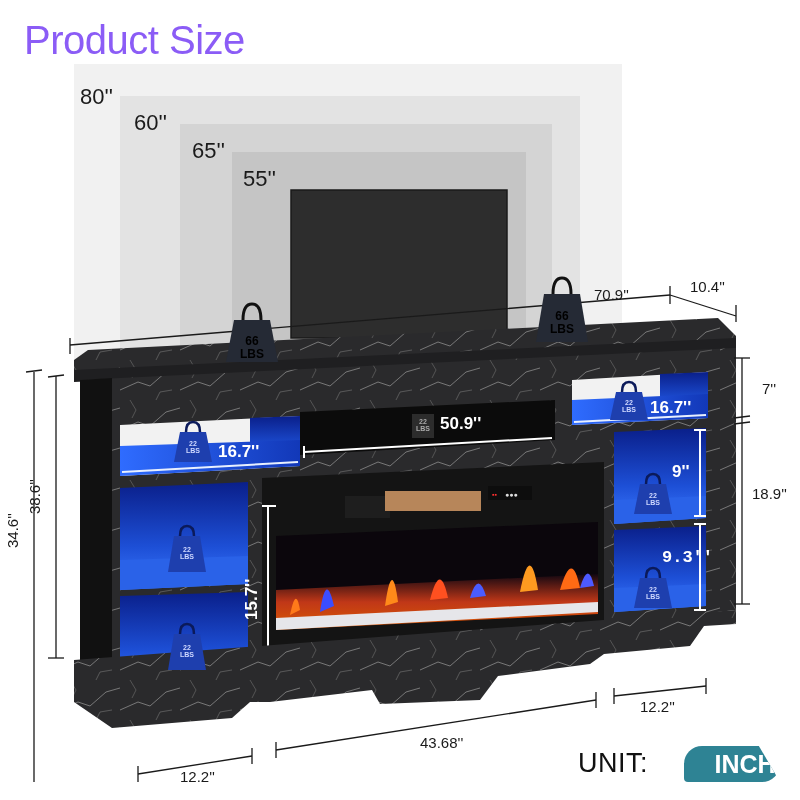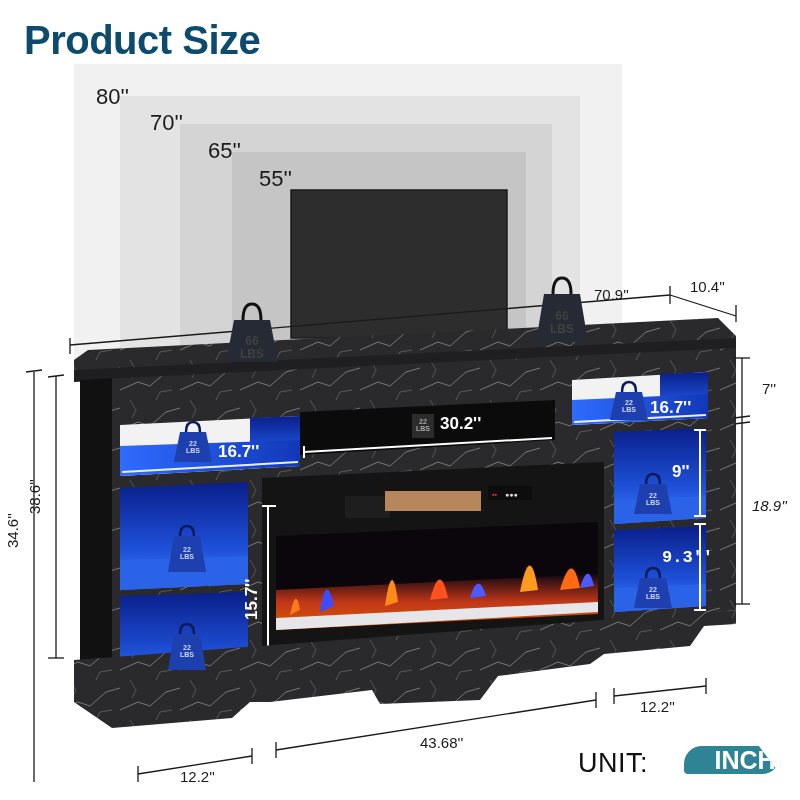--- a/index.html
+++ b/index.html
@@ -1,42 +1,42 @@
 <!DOCTYPE html>
 <html><head>
   <meta charset="utf-8">
   <style>
     * { box-sizing: border-box; margin: 0; padding: 0; }
     html, body { width: 800px; height: 800px; background: #ffffff; overflow: hidden; }
     body { position: relative; font-family: "Liberation Sans", "DejaVu Sans", sans-serif; color: #111; }
     .abs { position: absolute; }
-    .title { left: 24px; top: 18px; font-size: 40px; font-weight: 700; letter-spacing: -0.5px; color: #0c4a6e; }
+    .title { left: 24px; top: 18px; font-size: 40px; font-weight: 400; letter-spacing: -0.5px; color: #8b5cf6; }
     .tvsize { position: absolute; }
-    .tvsize-label { position: absolute; font-size: 22px; color: #1a1a1a; margin-left: 16px; }
+    .tvsize-label { position: absolute; font-size: 22px; color: #1a1a1a; }
     .dim { position: absolute; font-size: 15px; font-weight: 400; color: #1a1a1a; white-space: nowrap; }
     .dim-white { position: absolute; font-size: 17px; font-weight: 700; color: #ffffff; white-space: nowrap; }
     svg { position: absolute; left: 0; top: 0; }
     .unit-label { left: 578px; top: 748px; font-size: 27px; color: #111; letter-spacing: 0.5px; }
-    .unit-badge { left: 684px; top: 746px; width: 96px; height: 28px; background: #2e8394;
+    .unit-badge { left: 684px; top: 746px; width: 96px; height: 36px; background: #2e8394;
       border-radius: 18px 4px 18px 4px; clip-path: polygon(8% 0, 78% 0, 100% 100%, 0 100%, 0 30%);
       color: #fff; font-size: 25px; font-weight: 700; display: flex; align-items: center; justify-content: center; padding-right: 8px; padding-left: 34px; }
-    .weight-text { position: absolute; font-weight: 700; color: #404040; text-align: center; line-height: 1.05; }
+    .weight-text { position: absolute; font-weight: 700; color: #000000; text-align: center; line-height: 1.05; }
   </style>
 </head>
 <body>
 
 <div class="abs title">Product Size</div>
 
 <div class="tvsize" style="left:74px; top:64px; width:548px; height:300px; background:#f1f1f1;"></div>
 <div class="tvsize" style="left:120px; top:96px; width:460px; height:268px; background:#e3e3e3;"></div>
 <div class="tvsize" style="left:180px; top:124px; width:372px; height:240px; background:#d4d4d4;"></div>
 <div class="tvsize" style="left:232px; top:152px; width:294px; height:212px; background:#c5c5c5;"></div>
 
 <div class="tvsize-label" style="left:80px; top:84px;">80''</div>
-<div class="tvsize-label" style="left:134px; top:110px;">70''</div>
+<div class="tvsize-label" style="left:134px; top:110px;">60''</div>
 <div class="tvsize-label" style="left:192px; top:138px;">65''</div>
 <div class="tvsize-label" style="left:243px; top:166px;text-align:center;">55''</div>
 
 <svg width="800" height="800" viewBox="0 0 800 800">
   <defs>
     <linearGradient id="blueGlow" x1="0" y1="0" x2="0" y2="1">
       <stop offset="0" stop-color="#0a1f8a"></stop>
       <stop offset="0.6" stop-color="#1d4fd6"></stop>
       <stop offset="1" stop-color="#3a78ff"></stop>
     </linearGradient>
@@ -231,28 +231,28 @@
 </div>
 <div class="weight-text" style="left:640px; top:586px; width:26px; font-size:7px; color:#cfd8ff;">
   <span>22</span><br>
   <span>LBS</span>
 </div>
 
 <div class="dim" style="left:594px; top:278px;margin-top:8px;">70.9''</div>
 <div class="dim" style="left:690px; top:278px;">10.4''</div>
 
 <div class="dim" style="left:762px; top:380px;">7''</div>
-<div class="dim" style="left:752px; top:497px;font-style:italic;">18.9''</div>
+<div class="dim" style="left:752px; top:485px;">18.9''</div>
 
 <div class="dim" style="left:-4px; top:500px; transform:rotate(-90deg); transform-origin:left top; top:548px; left:4px;">34.6''</div>
 <div class="dim" style="left:26px; top:514px; transform:rotate(-90deg); transform-origin:left top;">38.6''</div>
 
 <div class="dim-white" style="left:218px; top:442px;">16.7''</div>
 <div class="dim-white" style="left:650px; top:398px;">16.7''</div>
-<div class="dim-white" style="left:440px; top:414px;">30.2''</div>
+<div class="dim-white" style="left:440px; top:414px;">50.9''</div>
 
 <div class="dim-white" style="left:242px; top:620px; transform:rotate(-90deg); transform-origin:left top;">15.7''</div>
 <div class="dim-white" style="left:672px; top:462px;">9''</div>
 <div class="dim-white" style="left:662px; top:548px;font-family:Liberation Mono, monospace;">9.3''</div>
 
 <div class="dim" style="left:180px; top:768px;">12.2''</div>
 <div class="dim" style="left:420px; top:734px;">43.68''</div>
 <div class="dim" style="left:640px; top:698px;">12.2''</div>
 
 <div class="abs unit-label">UNIT:</div>

